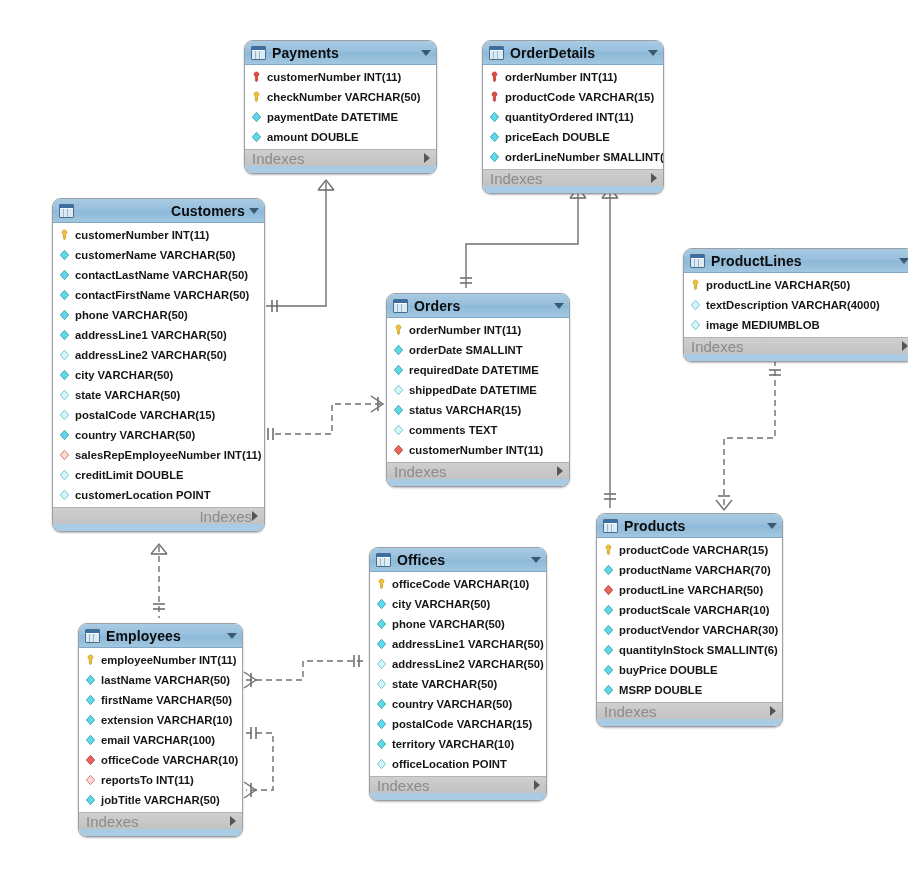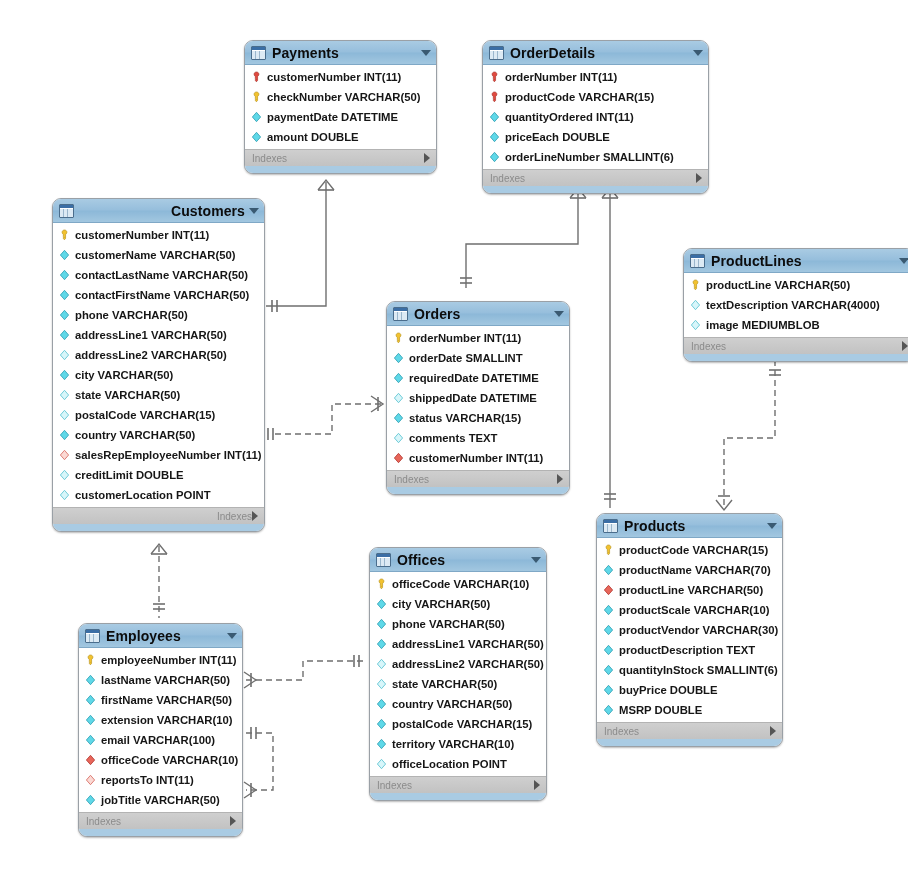--- a/index.html
+++ b/index.html
@@ -81,21 +81,21 @@
 
   .tbl-ft{
     height:16px;
     display:flex;align-items:center;
     padding:0 6px 0 7px;
     background:linear-gradient(to bottom,#cfcfcf,#c2c2c2);
     border-top:1px solid #b3b3b3;
     position:relative;
   }
   .ft-label{
-    font-size:10px;color:#8b8b8b;flex:1 1 auto;white-space:nowrap;
+    font-size:15px;color:#8b8b8b;flex:1 1 auto;white-space:nowrap;
   }
   .ft-caret{
     width:0;height:0;flex:0 0 auto;
     border-top:5px solid transparent;
     border-bottom:5px solid transparent;
     border-left:6px solid #555;
   }
   .tbl-strip{height:7px;background:#a9cbe3;}
 </style>
 </head>
@@ -209,21 +209,21 @@
           </svg>
           <span>amount DOUBLE</span>
         </div>
       </div>
       <div class="tbl-ft">
         <span class="ft-label">Indexes</span>
         <span class="ft-caret"></span>
       </div>
       <div class="tbl-strip"></div>
     </div>
-    <div class="tbl" style="left: 482px; top: 40px; width: 227px;">
+    <div class="tbl" style="left: 482px; top: 40px; width: 182px;">
       <div class="tbl-hd">
         <span class="tbl-ico"></span>
         <span class="tbl-name">OrderDetails</span>
         <span class="tbl-caret"></span>
       </div>
       <div class="cols">
         <div class="col">
           <svg width="11" height="12" viewBox="0 0 11 12" class="col-ico">
             <path d="M5.5,1 C7.0,1 7.9,2.1 7.9,3.3 C7.9,4.3 7.3,5.0 6.6,5.3 L6.6,9.4 L5.4,10.8 L4.3,9.4 L4.3,8.4 L5.2,8.4 L4.3,7.5 L4.3,5.3 C3.6,5.0 3.1,4.3 3.1,3.3 C3.1,2.1 4.0,1 5.5,1 Z" fill="#e04a3f" stroke="#9c2a22" stroke-width="0.6"></path>
           </svg>
@@ -383,21 +383,21 @@
           </svg>
           <span>image MEDIUMBLOB</span>
         </div>
       </div>
       <div class="tbl-ft">
         <span class="ft-label">Indexes</span>
         <span class="ft-caret"></span>
       </div>
       <div class="tbl-strip"></div>
     </div>
-    <div class="tbl" style="left: 386px; top: 293px; width: 184px; margin-top: 8px;">
+    <div class="tbl" style="left: 386px; top: 293px; width: 184px;">
       <div class="tbl-hd">
         <span class="tbl-ico"></span>
         <span class="tbl-name">Orders</span>
         <span class="tbl-caret"></span>
       </div>
       <div class="cols">
         <div class="col">
           <svg width="11" height="12" viewBox="0 0 11 12" class="col-ico">
             <path d="M5.5,1 C7.0,1 7.9,2.1 7.9,3.3 C7.9,4.3 7.3,5.0 6.6,5.3 L6.6,9.4 L5.4,10.8 L4.3,9.4 L4.3,8.4 L5.2,8.4 L4.3,7.5 L4.3,5.3 C3.6,5.0 3.1,4.3 3.1,3.3 C3.1,2.1 4.0,1 5.5,1 Z" fill="#f2c230" stroke="#b08b12" stroke-width="0.6"></path>
           </svg>
@@ -554,26 +554,20 @@
         <div class="col">
           <svg width="11" height="12" viewBox="0 0 11 12" class="col-ico">
             <path d="M5.5,1.3 L9.6,6 L5.5,10.7 L1.4,6 Z" fill="#5fd8e8" stroke="#3aa6b8" stroke-width="0.9"></path>
           </svg>
           <span>productVendor VARCHAR(30)</span>
         </div>
         <div class="col">
           <svg width="11" height="12" viewBox="0 0 11 12" class="col-ico">
             <path d="M5.5,1.3 L9.6,6 L5.5,10.7 L1.4,6 Z" fill="#5fd8e8" stroke="#3aa6b8" stroke-width="0.9"></path>
           </svg>
-          <span>productDescription TEXT</span>
-        </div>
-        <div class="col">
-          <svg width="11" height="12" viewBox="0 0 11 12" class="col-ico">
-            <path d="M5.5,1.3 L9.6,6 L5.5,10.7 L1.4,6 Z" fill="#5fd8e8" stroke="#3aa6b8" stroke-width="0.9"></path>
-          </svg>
           <span>quantityInStock SMALLINT(6)</span>
         </div>
         <div class="col">
           <svg width="11" height="12" viewBox="0 0 11 12" class="col-ico">
             <path d="M5.5,1.3 L9.6,6 L5.5,10.7 L1.4,6 Z" fill="#5fd8e8" stroke="#3aa6b8" stroke-width="0.9"></path>
           </svg>
           <span>buyPrice DOUBLE</span>
         </div>
         <div class="col">
           <svg width="11" height="12" viewBox="0 0 11 12" class="col-ico">

